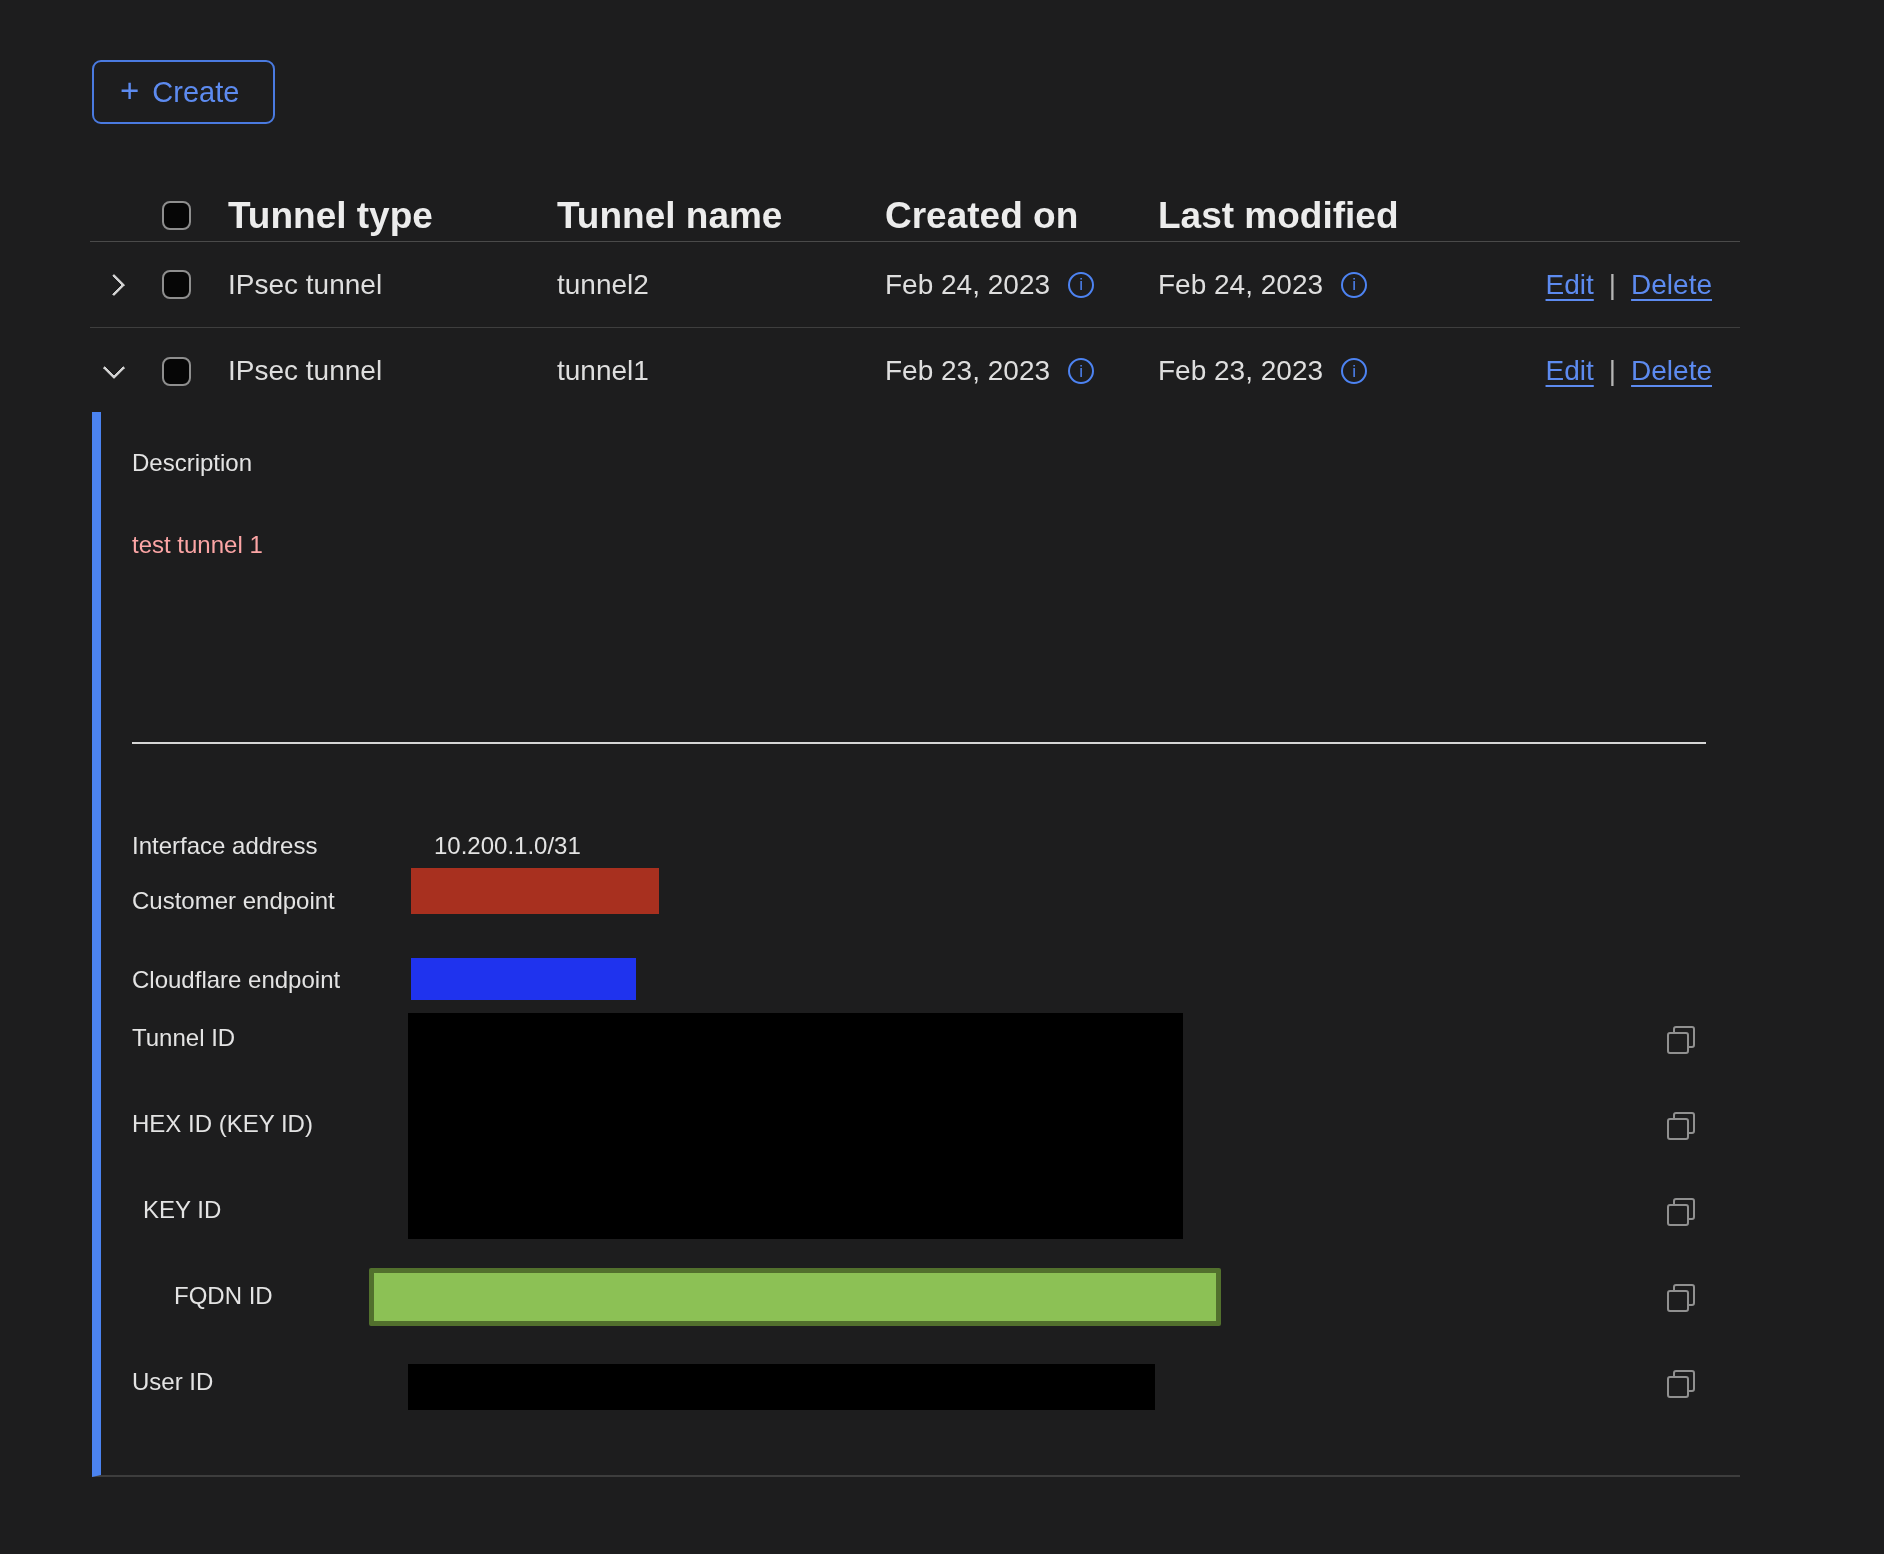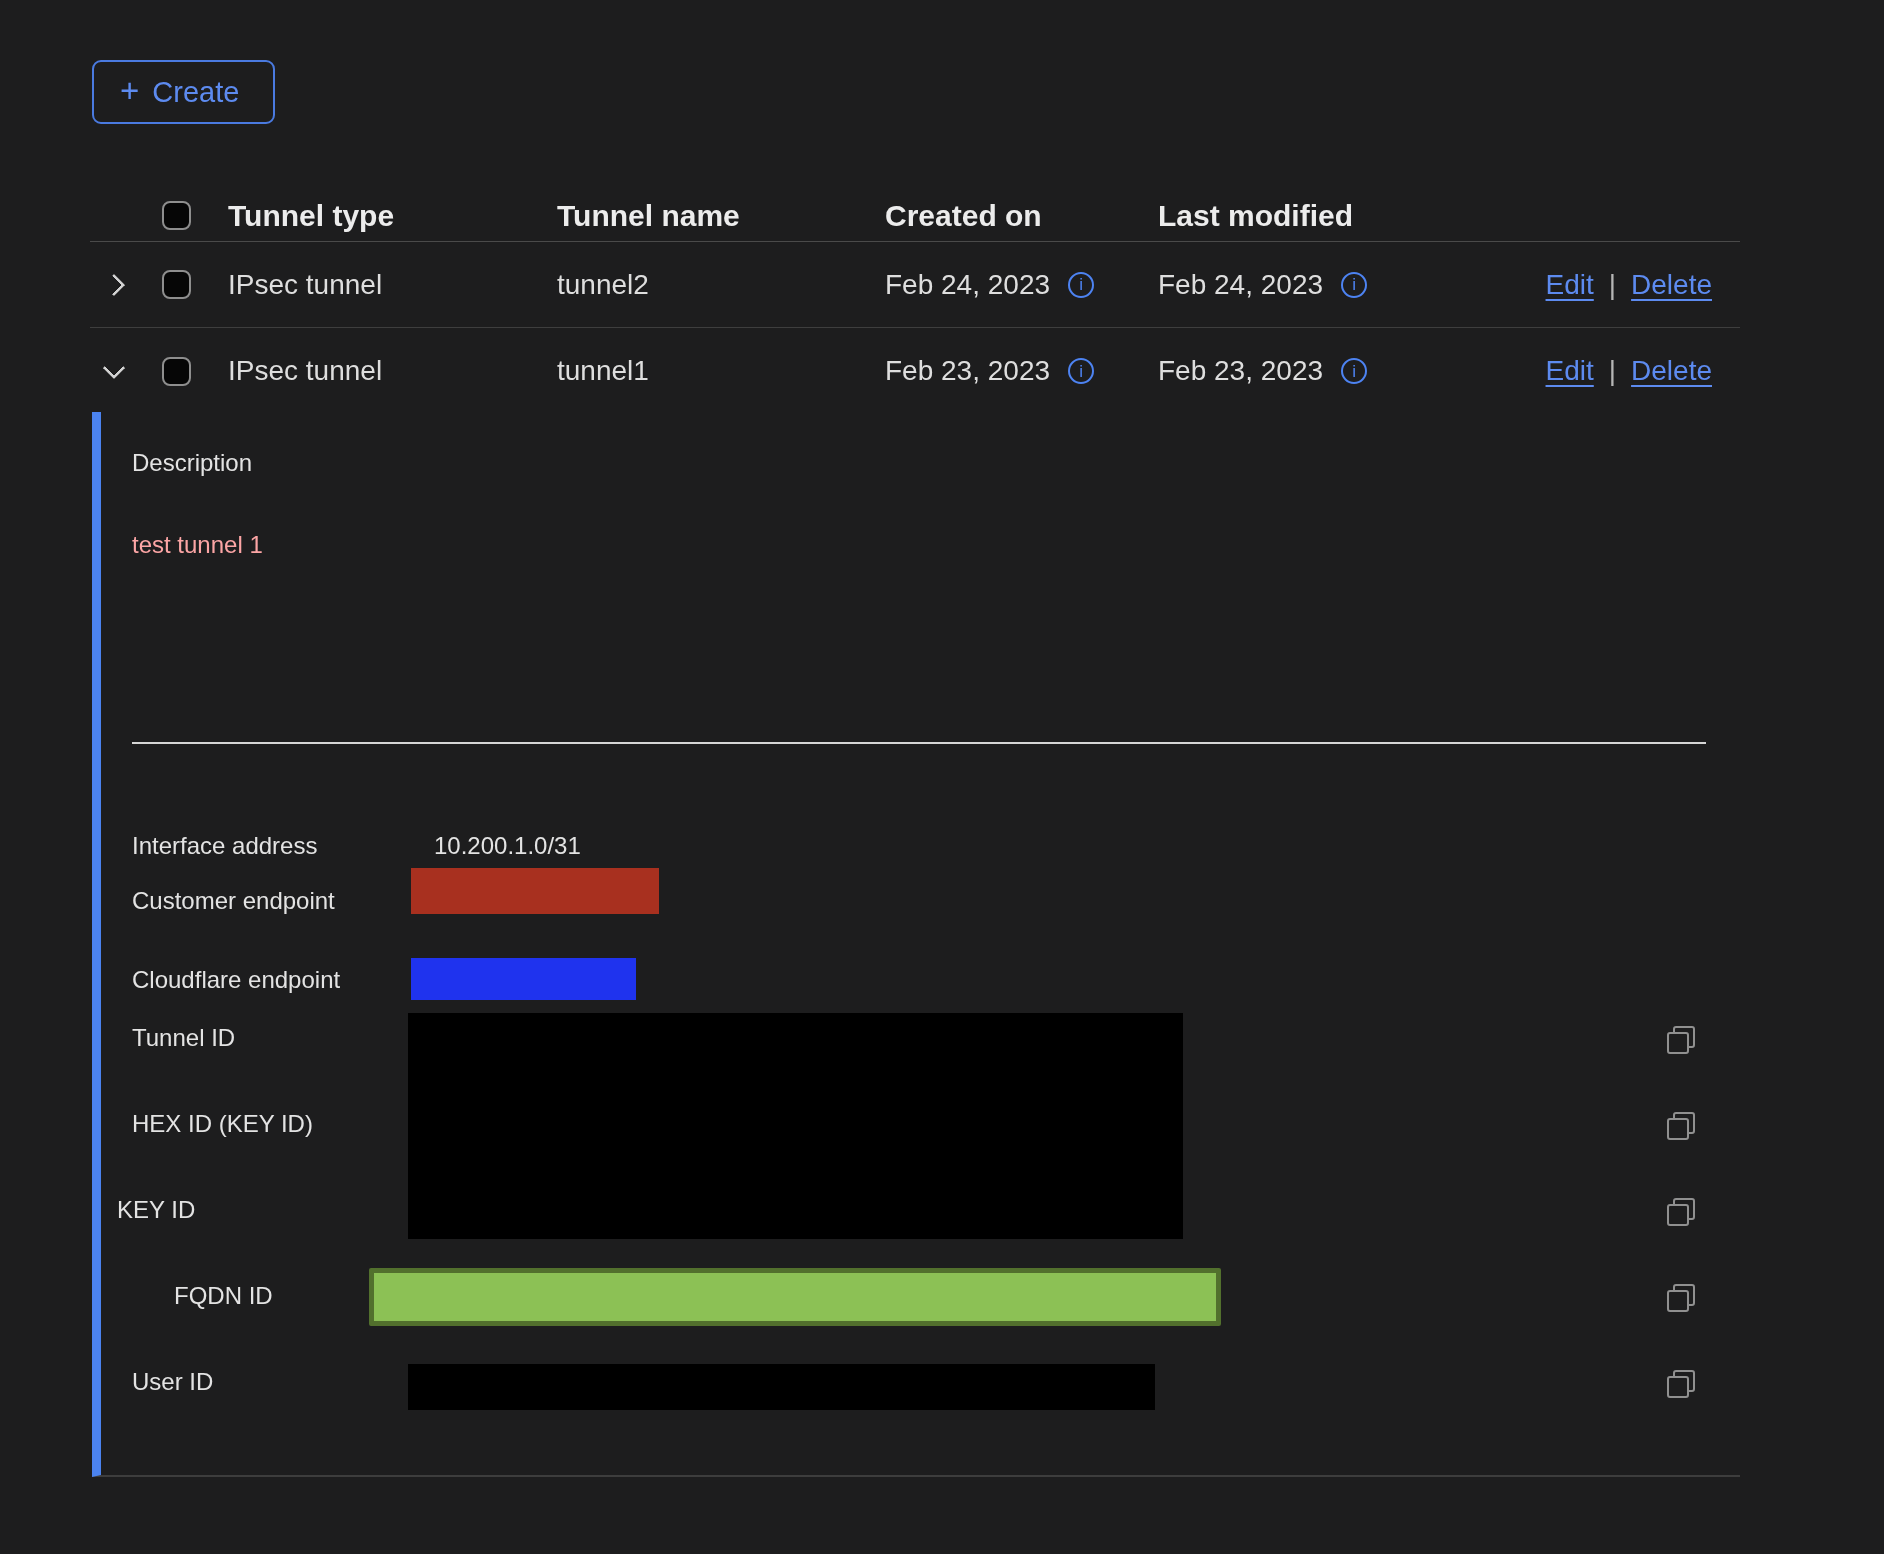--- a/index.html
+++ b/index.html
@@ -19,21 +19,21 @@
     display:inline-flex; align-items:center;
     border:2px solid #4a7ae0; border-radius:9px;
     background:transparent; color:#5d8bf0;
     font-size:29px; cursor:pointer;
     font-family:"Liberation Sans", sans-serif;
   }
   .create-btn .plus{ font-size:33px; font-weight:400; margin-right:13px; line-height:1; position:relative; top:-2px;}
   
   .table{ position:absolute; left:90px; top:190px; width:1650px; }
   .trow{ display:flex; align-items:center; }
-  .thead{ height:52px; font-weight:700; color:#ececec; border-bottom:1px solid #4a4a4a; font-size:30px;}
+  .thead{ height:52px; font-weight:700; color:#ececec; border-bottom:1px solid #4a4a4a; font-size:37px;}
   .drow{ height:86px; font-size:28px; color:#dedede; }
   .drow.bordered{ border-bottom:1px solid #3e3e3e; }
   .c-chev{ width:72px; display:flex; align-items:center; padding-left:16px; }
   .c-check{ width:66px; display:flex; align-items:center; }
   .c-type{ width:329px; }
   .c-name{ width:328px; }
   .c-date{ width:273px; display:flex; align-items:center; gap:18px; }
   .c-actions{ flex:1; display:flex; align-items:flex-start; justify-content:flex-end; gap:15px; padding-right:28px; }
   .cb{
     width:29px; height:29px; border:2px solid #8e8e8e; border-radius:8px;
@@ -170,21 +170,21 @@
     <div class="redact r-blue"></div>
 
     <div class="redact r-black-big"></div>
 
     <div class="abs lbl" style="left:31px; top:609px;">Tunnel ID</div>
     <div class="copy" style="top:614px;"></div>
 
     <div class="abs lbl" style="left:31px; top:695px;">HEX ID (KEY ID)</div>
     <div class="copy" style="top:700px;"></div>
 
-    <div class="abs lbl" style="left:16px; top:781px;text-align:right;">KEY ID</div>
+    <div class="abs lbl" style="left:42px; top:781px;text-align:right;">KEY ID</div>
     <div class="copy" style="top:786px;"></div>
 
     <div class="abs lbl" style="left:39px; top:867px;margin-left:34px;">FQDN ID</div>
     <div class="redact r-green"></div>
     <div class="copy" style="top:872px;"></div>
 
     <div class="abs lbl" style="left:31px; top:953px;">User ID</div>
     <div class="redact r-black-small"></div>
     <div class="copy" style="top:958px;"></div>
 

